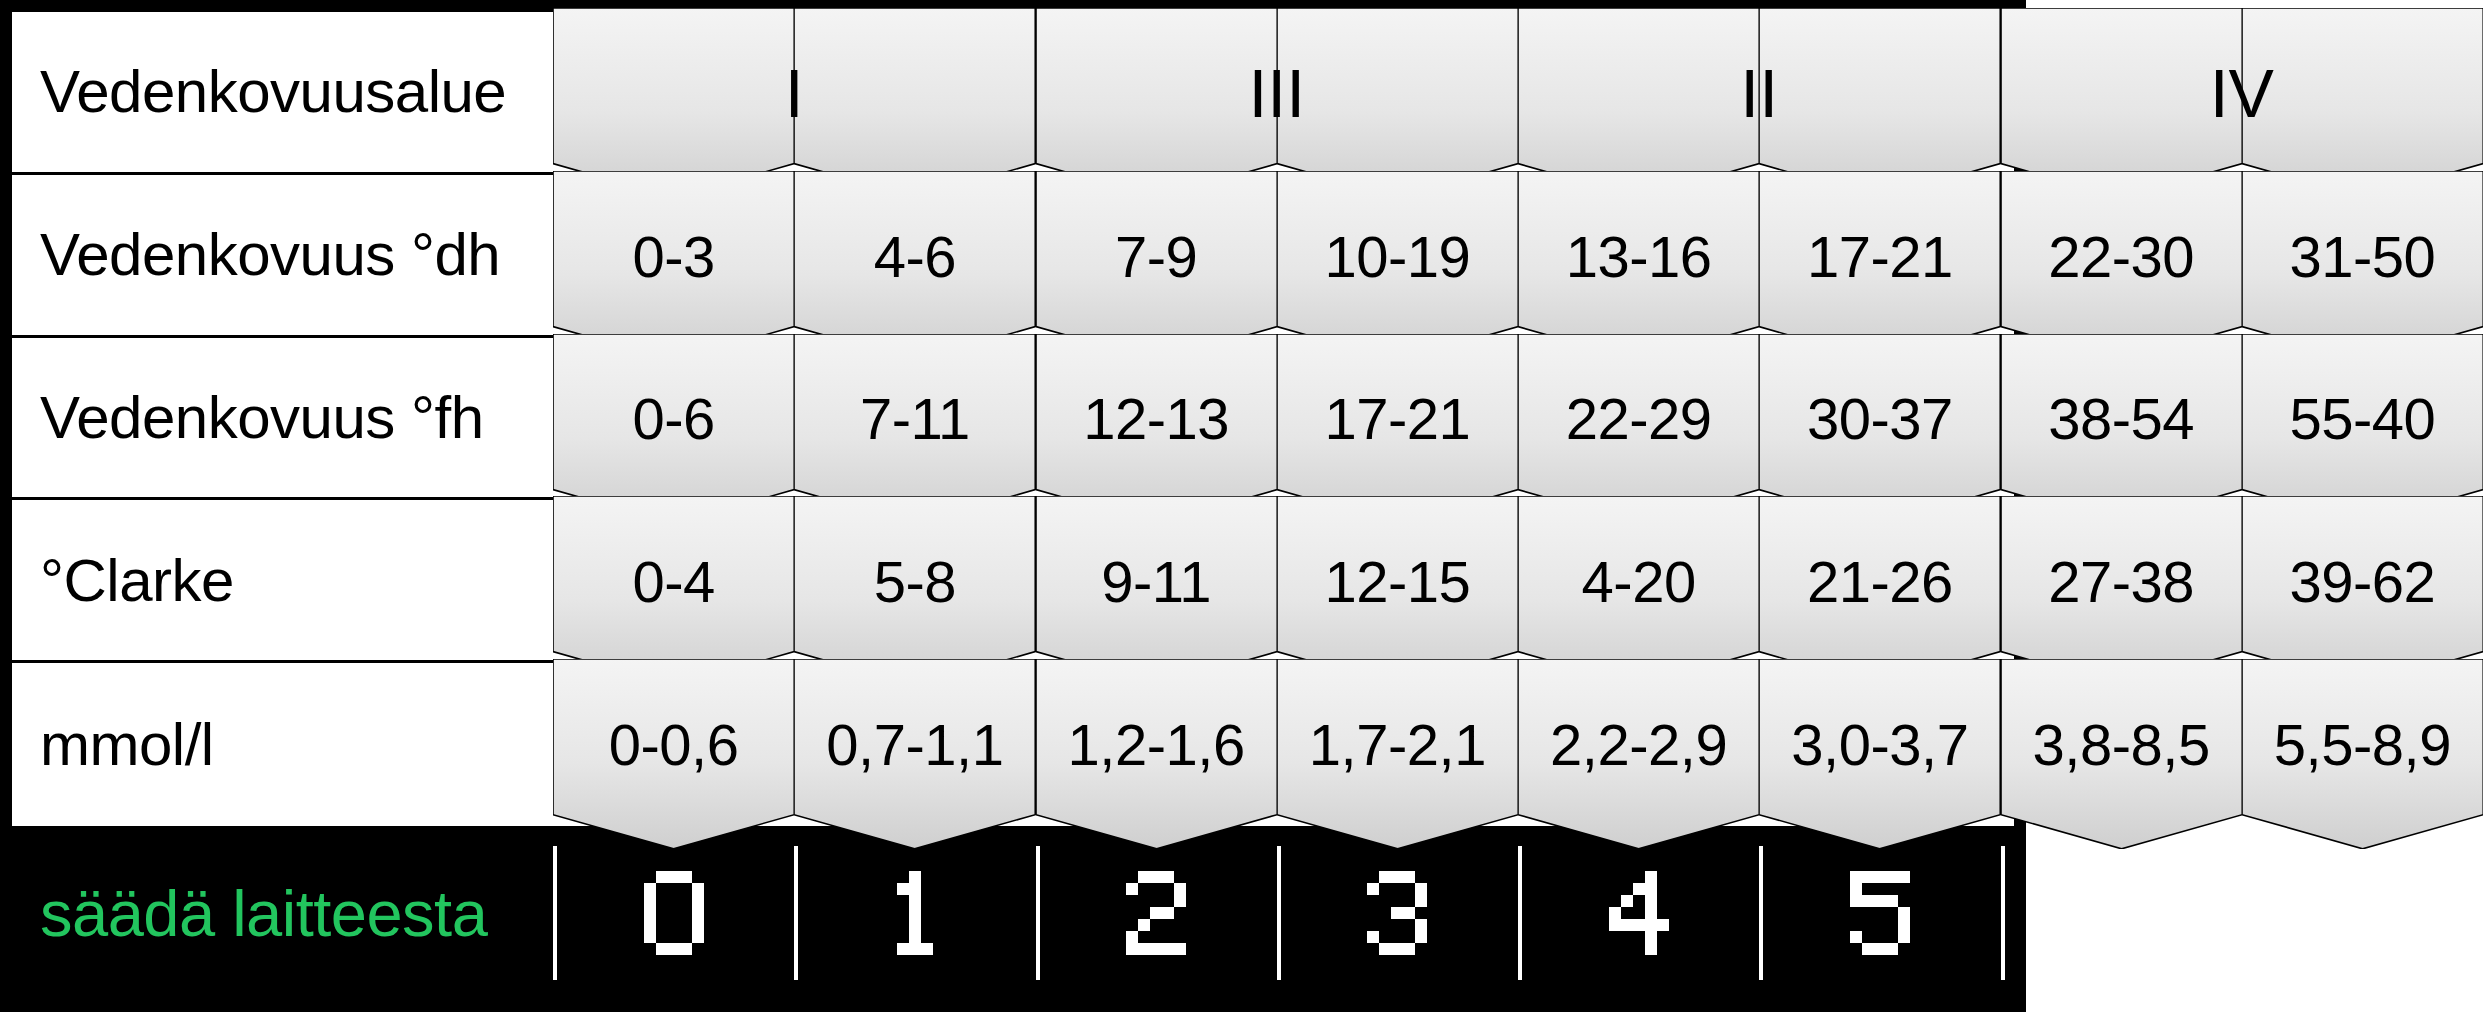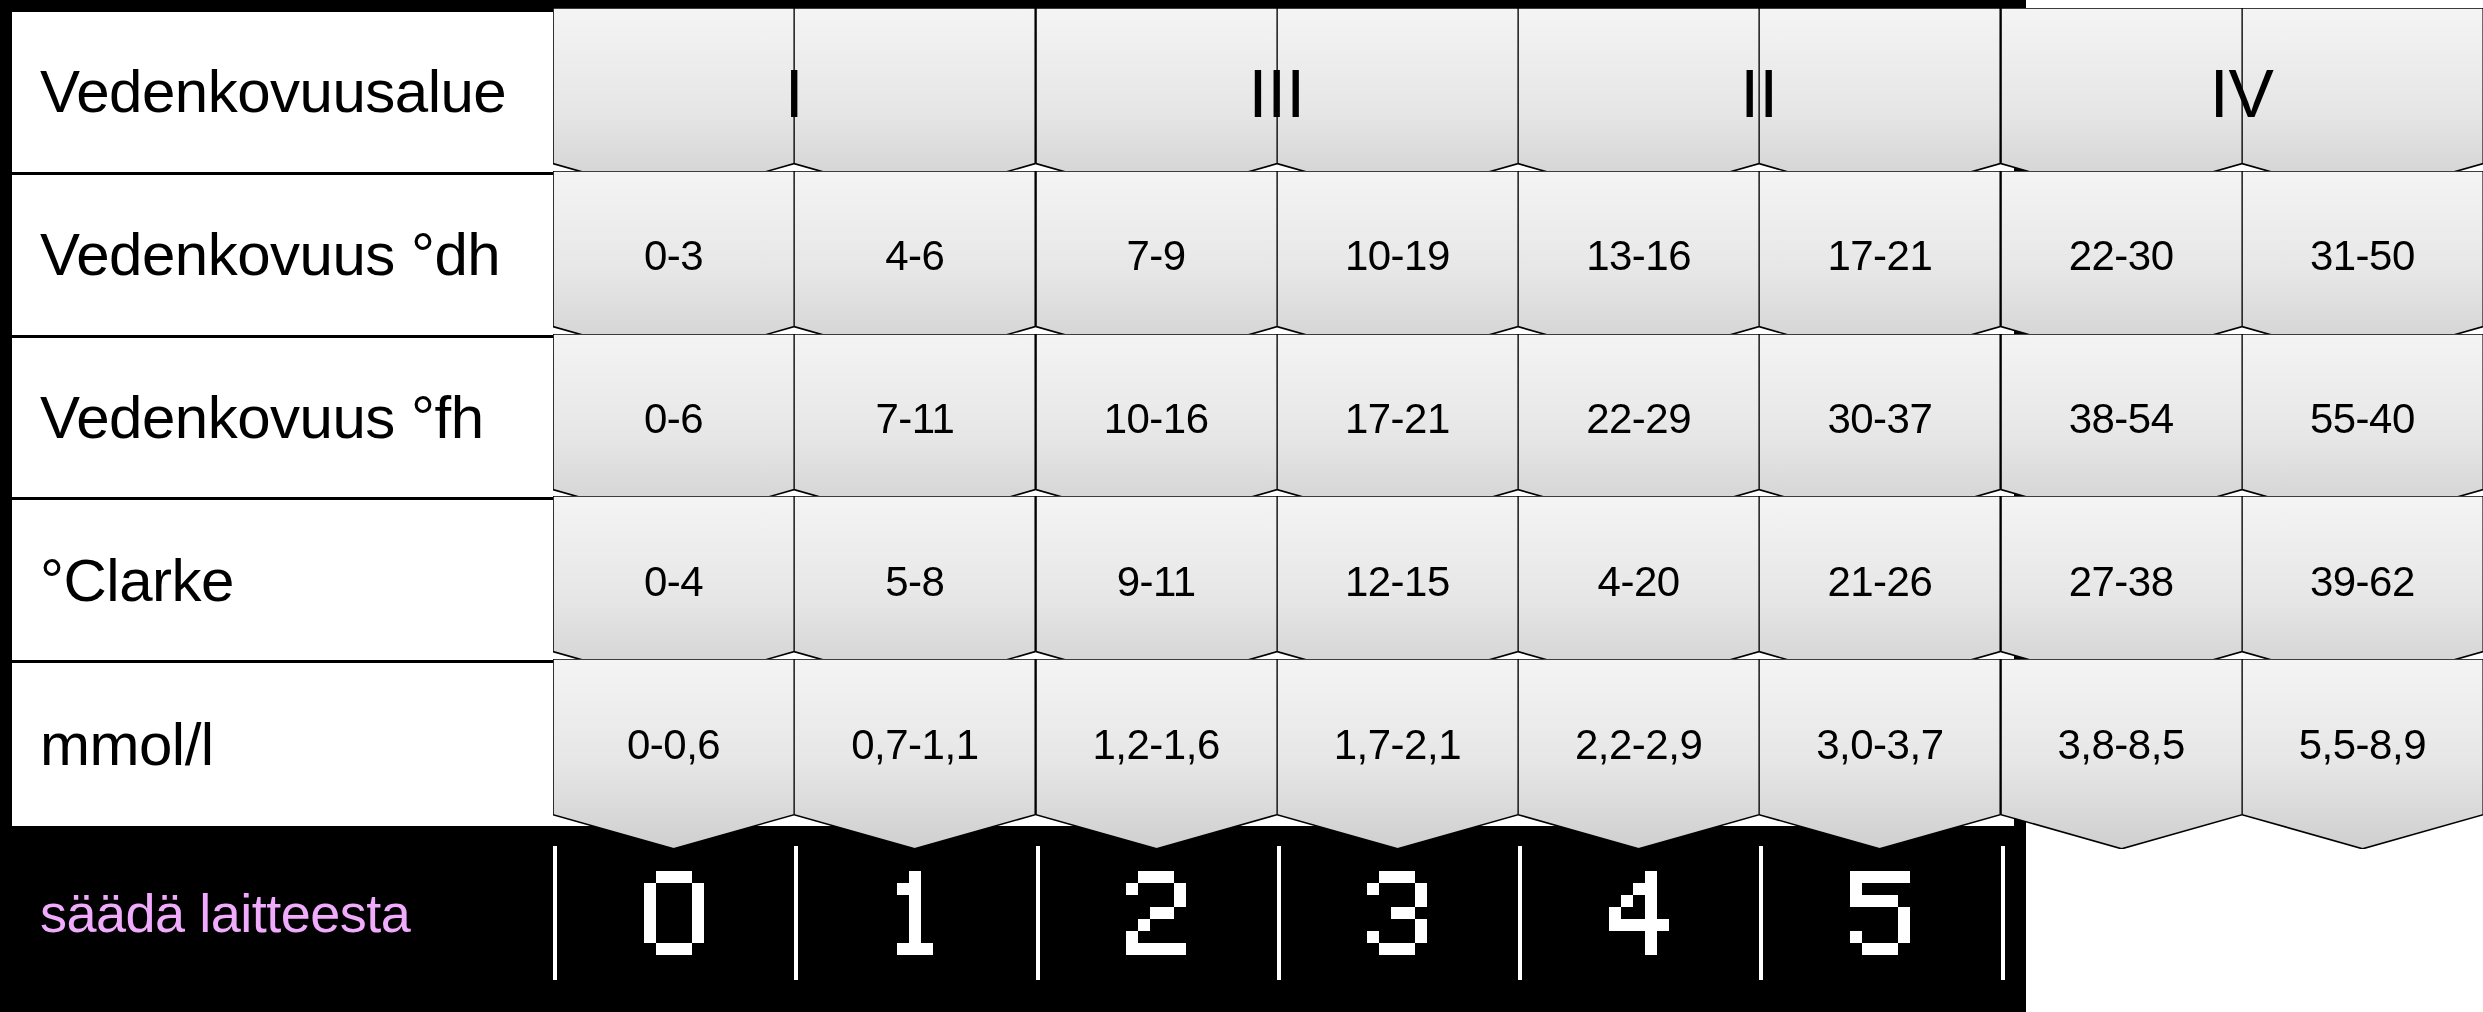--- a/index.html
+++ b/index.html
@@ -58,21 +58,21 @@
     width: 50%;
   }
   .roman .chev-left  { left: 0; }
   .roman .chev-right { right: 0; }
 
   .val {
     position: relative;
     display: flex;
     align-items: center;
     justify-content: center;
-    font-size: 42px;
+    font-size: 58px;
     letter-spacing: -0.5px;
   }
   .val .chev {
     position: absolute;
     top: -4px;
     bottom: -23px;
     left: 0;
     right: 0;
     z-index: 0;
   }
@@ -88,22 +88,22 @@
   }
 
   .footer {
     height: 174px;
     background: #000;
     display: grid;
     grid-template-columns: 541px repeat(8, 241.25px);
     align-items: center;
   }
   .footer-label {
-    color: #f0abfc;
-    font-size: 54px;
+    color: #22c55e;
+    font-size: 65px;
     padding-left: 28px;
     letter-spacing: -0.5px;
   }
   .footer-num {
     color: #fff;
     position: relative;
     height: 100%;
     display: flex;
     align-items: center;
     justify-content: center;
@@ -402,21 +402,21 @@
     <defs>
       <linearGradient id="g1" x1="0" y1="0" x2="0" y2="1">
         <stop offset="0" stop-color="#f4f4f4"></stop>
         <stop offset="0.55" stop-color="#e6e6e6"></stop>
         <stop offset="1" stop-color="#cfcfcf"></stop>
       </linearGradient>
     </defs>
     <path d="M0 0 H100 V82 L50 100 L0 82 Z" fill="url(#g1)" stroke="#000" stroke-width="1.6" vector-effect="non-scaling-stroke"></path>
   </svg>
         </div>
-         <span>10-16</span>
+         <span>12-13</span>
        </div>
       <div class="val">
          <div class="chev">
   <svg class="chev-svg" viewBox="0 0 100 100" preserveAspectRatio="none">
     <defs>
       <linearGradient id="g1" x1="0" y1="0" x2="0" y2="1">
         <stop offset="0" stop-color="#f4f4f4"></stop>
         <stop offset="0.55" stop-color="#e6e6e6"></stop>
         <stop offset="1" stop-color="#cfcfcf"></stop>
       </linearGradient>

